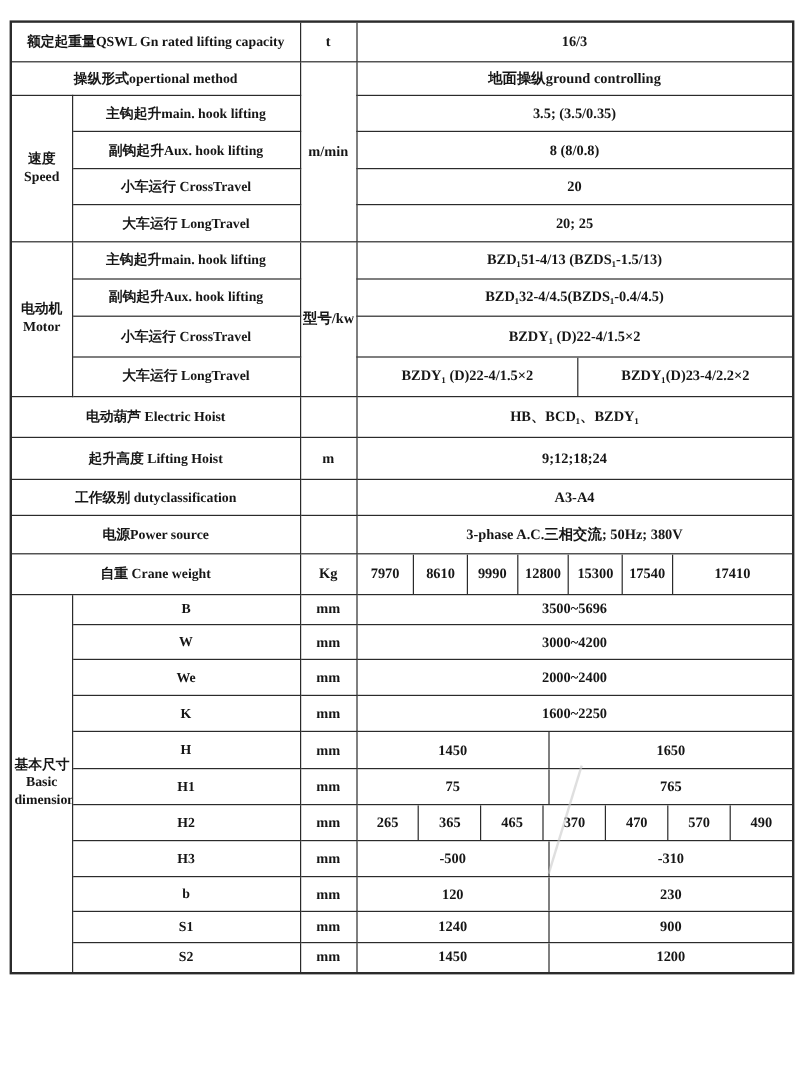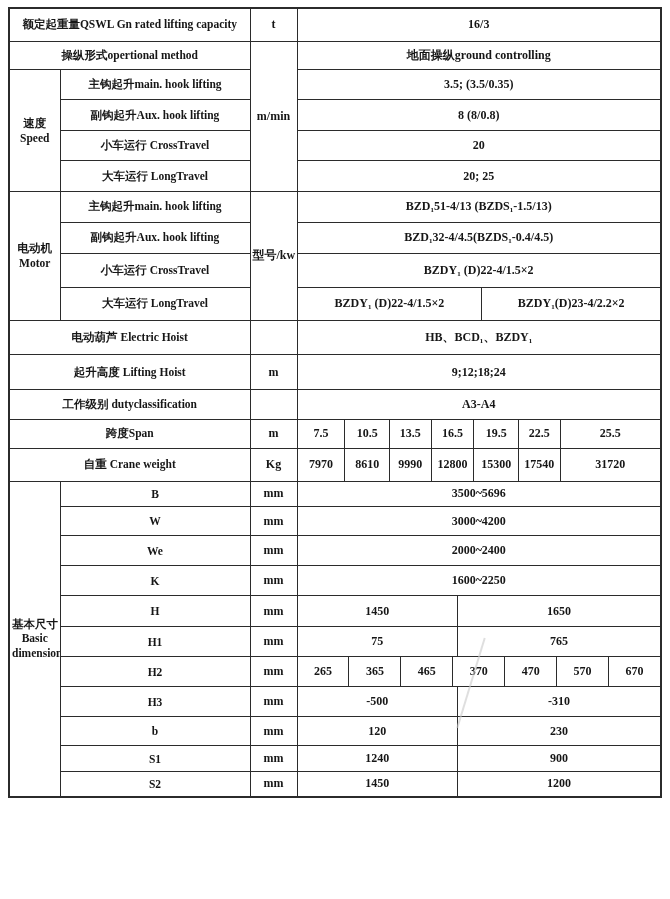--- a/index.html
+++ b/index.html
@@ -2,21 +2,21 @@
 <html><head>
 <meta charset="utf-8">
 <style>
   html,body{margin:0;padding:0;}
   body{
     width:670px;height:899px;position:relative;background:#ffffff;
     font-family:"Liberation Serif","DejaVu Serif",serif;
     font-weight:700;color:#161616;
   }
   .wrap{
-    position:absolute;left:8px;top:7px;width:650px;
+    position:absolute;left:8px;top:17px;width:650px;
     border:2px solid #2b2b2b;background:#fff;font-family:Liberation Serif, serif;
   }
   table{border-collapse:collapse;width:100%;table-layout:fixed;}
   td{
     border-right:1.5px solid #2b2b2b;
     border-bottom:1.5px solid #2b2b2b;
     text-align:center;vertical-align:middle;
     font-size:12px;padding:0 2px;white-space:nowrap;overflow:hidden;
     box-sizing:border-box;
   }
@@ -149,57 +149,47 @@
     <tr class="rh35">
       <td class="lbl">起升高度 Lifting Hoist</td>
       <td>m</td>
       <td class="lr">9;12;18;24</td>
     </tr>
     <tr class="rh30">
       <td class="lbl">工作级别 dutyclassification</td>
       <td></td>
       <td class="lr">A3-A4</td>
     </tr>
+    <tr class="rh32">
+      <td class="lbl">电源Power source</td>
+      <td></td>
+      <td class="lr">3-phase A.C.三相交流; 50Hz; 380V</td>
+    </tr>
   </tbody>
     </table>
 
   <table>
     <colgroup>
         <col style="width:240px">
         <col style="width:47px">
         <col>
       </colgroup>
     <tbody>
-        <tr class="rh28">
-      <td class="lbl">跨度Span</td>
-      <td>m</td>
-      <td class="lr split">
-        <div class="hsplit">
-          <div class="sub" style="flex-basis:13.2%">7.5</div>
-          <div class="sub" style="flex-basis:12.3%">10.5</div>
-          <div class="sub" style="flex-basis:11.5%">13.5</div>
-          <div class="sub" style="flex-basis:11.8%">16.5</div>
-          <div class="sub" style="flex-basis:12.3%">19.5</div>
-          <div class="sub" style="flex-basis:11.5%">22.5</div>
-          <div class="sub">25.5</div>
-        </div>
-      </td>
-    </tr>
     <tr class="rh33">
       <td class="lbl">自重 Crane weight</td>
       <td>Kg</td>
       <td class="lr split">
         <div class="hsplit">
           <div class="sub" style="flex-basis:13.2%">7970</div>
           <div class="sub" style="flex-basis:12.3%">8610</div>
           <div class="sub" style="flex-basis:11.5%">9990</div>
           <div class="sub" style="flex-basis:11.8%">12800</div>
           <div class="sub" style="flex-basis:12.3%">15300</div>
           <div class="sub" style="flex-basis:11.5%">17540</div>
-          <div class="sub">31720</div>
+          <div class="sub">17410</div>
         </div>
       </td>
     </tr>
   </tbody>
     </table>
 
   <table>
     <colgroup>
         <col style="width:50px">
         <col style="width:190px">
@@ -256,21 +246,21 @@
       <td class="lbl">H2</td>
       <td>mm</td>
       <td class="lr split">
         <div class="hsplit">
           <div class="sub" style="flex:1 1 0">265</div>
           <div class="sub" style="flex:1 1 0">365</div>
           <div class="sub" style="flex:1 1 0">465</div>
           <div class="sub" style="flex:1 1 0">370</div>
           <div class="sub" style="flex:1 1 0">470</div>
           <div class="sub" style="flex:1 1 0">570</div>
-          <div class="sub" style="flex:1 1 0">670</div>
+          <div class="sub" style="flex:1 1 0">490</div>
         </div>
       </td>
     </tr>
     <tr class="rh30">
       <td class="lbl">H3</td>
       <td>mm</td>
       <td class="lr split">
         <div class="hsplit">
           <div class="sub" style="flex-basis:44.3%">-500</div>
           <div class="sub">-310</div>

